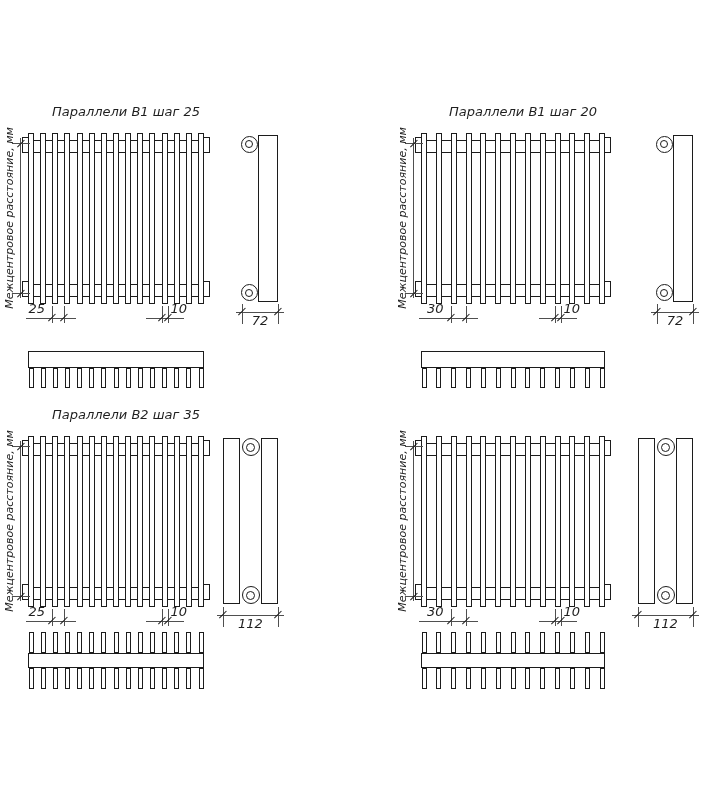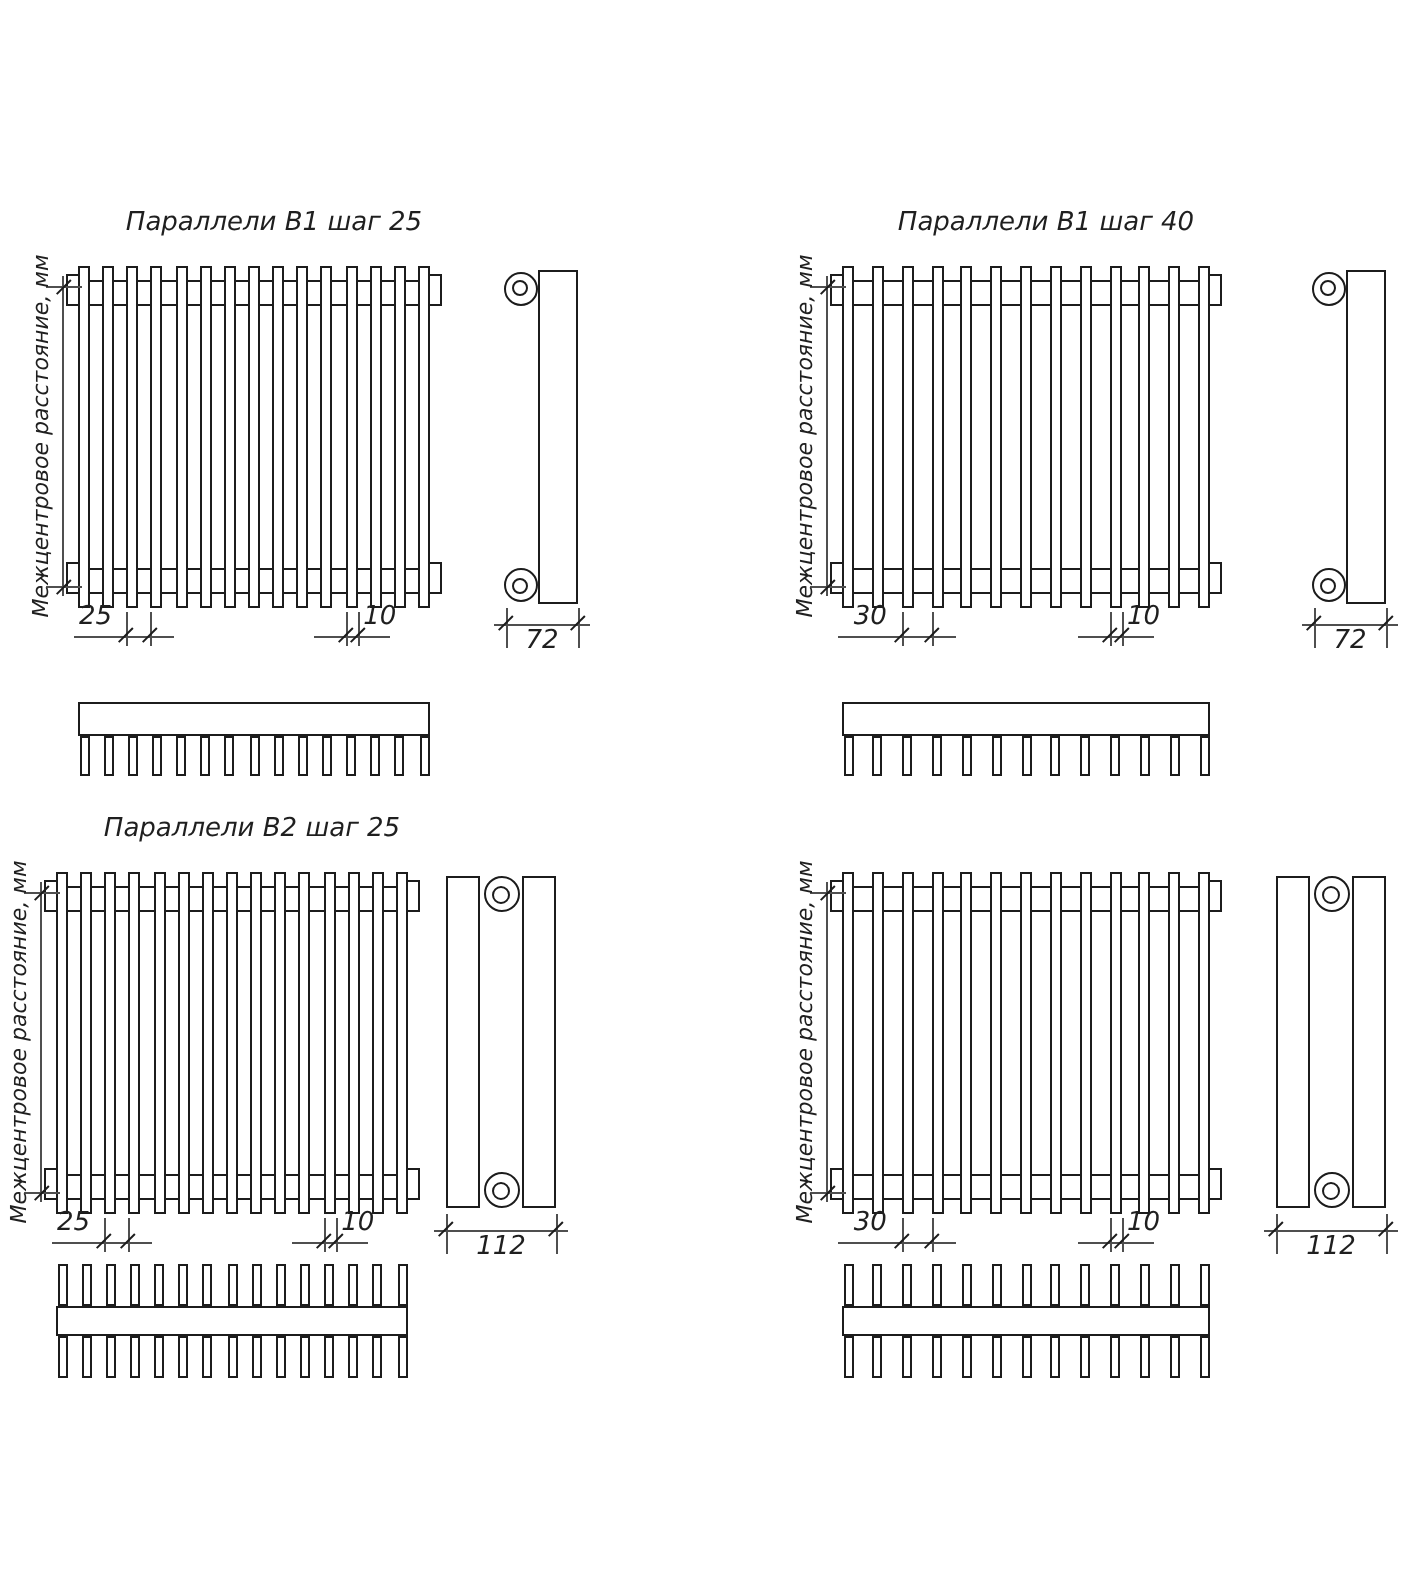--- a/index.html
+++ b/index.html
@@ -7,21 +7,21 @@
     position:relative;width:702px;height:792px;background:#ffffff;
     font-family:"DejaVu Sans",sans-serif;overflow:hidden;
   }
   #canvas div{position:absolute;box-sizing:border-box;}
   .txt{font-style:italic;line-height:1.1;}
 </style>
 </head>
 <body>
 
 <div id="canvas" style="background: rgb(255, 255, 255);">
-    <div style="left: 11px; top: 0px; width: 393px; height: 303px; overflow: visible;">
+    <div style="left: 0px; top: 0px; width: 393px; height: 303px; overflow: visible;">
       <div class="txt" style="left: 18px; top: 105px; width: 216px; text-align: center; font-size: 13px; color: rgb(31, 31, 31);">Параллели В1 шаг 25</div>
       <div style="left: 28px; top: 133px; width: 176px; height: 171px; overflow: visible;">
         <div style="left: -6px; top: 4px; width: 10px; height: 16px; border: 1.4px solid rgb(28, 28, 28); background: rgb(255, 255, 255);"></div>
         <div style="left: 172px; top: 4px; width: 10px; height: 16px; border: 1.4px solid rgb(28, 28, 28); background: rgb(255, 255, 255);"></div>
         <div style="left: -6px; top: 148px; width: 10px; height: 16px; border: 1.4px solid rgb(28, 28, 28); background: rgb(255, 255, 255);"></div>
         <div style="left: 172px; top: 148px; width: 10px; height: 16px; border: 1.4px solid rgb(28, 28, 28); background: rgb(255, 255, 255);"></div>
         <div style="left: 0px; top: 7px; width: 176px; height: 13px; border: 1.4px solid rgb(28, 28, 28); background: rgb(255, 255, 255);"></div>
         <div style="left: 0px; top: 151px; width: 176px; height: 13px; border: 1.4px solid rgb(28, 28, 28); background: rgb(255, 255, 255);"></div>
         <div style="left: 0px; top: 0px; width: 6px; height: 171px; border: 1.3px solid rgb(28, 28, 28); background: rgb(255, 255, 255);"></div>
         <div style="left: 12.14px; top: 0px; width: 6px; height: 171px; border: 1.3px solid rgb(28, 28, 28); background: rgb(255, 255, 255);"></div>
@@ -81,21 +81,21 @@
         <div style="left: 109.79px; top: 17px; width: 5px; height: 20px; border: 1.2px solid rgb(28, 28, 28); background: rgb(255, 255, 255);"></div>
         <div style="left: 121.93px; top: 17px; width: 5px; height: 20px; border: 1.2px solid rgb(28, 28, 28); background: rgb(255, 255, 255);"></div>
         <div style="left: 134.07px; top: 17px; width: 5px; height: 20px; border: 1.2px solid rgb(28, 28, 28); background: rgb(255, 255, 255);"></div>
         <div style="left: 146.21px; top: 17px; width: 5px; height: 20px; border: 1.2px solid rgb(28, 28, 28); background: rgb(255, 255, 255);"></div>
         <div style="left: 158.36px; top: 17px; width: 5px; height: 20px; border: 1.2px solid rgb(28, 28, 28); background: rgb(255, 255, 255);"></div>
         <div style="left: 170.5px; top: 17px; width: 5px; height: 20px; border: 1.2px solid rgb(28, 28, 28); background: rgb(255, 255, 255);"></div>
         <div style="left: 0px; top: 0px; width: 176px; height: 17px; border: 1.4px solid rgb(28, 28, 28); background: rgb(255, 255, 255);"></div>
       </div>
     </div>
     <div style="left: 393px; top: 0px; width: 393px; height: 303px; overflow: visible;">
-      <div class="txt" style="left: 18px; top: 105px; width: 224px; text-align: center; font-size: 13px; color: rgb(31, 31, 31);">Параллели В1 шаг 40</div>
+      <div class="txt" style="left: 18px; top: 105px; width: 224px; text-align: center; font-size: 13px; color: rgb(31, 31, 31);">Параллели В1 шаг 20</div>
       <div style="left: 28px; top: 133px; width: 184px; height: 171px; overflow: visible;">
         <div style="left: -6px; top: 4px; width: 10px; height: 16px; border: 1.4px solid rgb(28, 28, 28); background: rgb(255, 255, 255);"></div>
         <div style="left: 180px; top: 4px; width: 10px; height: 16px; border: 1.4px solid rgb(28, 28, 28); background: rgb(255, 255, 255);"></div>
         <div style="left: -6px; top: 148px; width: 10px; height: 16px; border: 1.4px solid rgb(28, 28, 28); background: rgb(255, 255, 255);"></div>
         <div style="left: 180px; top: 148px; width: 10px; height: 16px; border: 1.4px solid rgb(28, 28, 28); background: rgb(255, 255, 255);"></div>
         <div style="left: 0px; top: 7px; width: 184px; height: 13px; border: 1.4px solid rgb(28, 28, 28); background: rgb(255, 255, 255);"></div>
         <div style="left: 0px; top: 151px; width: 184px; height: 13px; border: 1.4px solid rgb(28, 28, 28); background: rgb(255, 255, 255);"></div>
         <div style="left: 0px; top: 0px; width: 6px; height: 171px; border: 1.3px solid rgb(28, 28, 28); background: rgb(255, 255, 255);"></div>
         <div style="left: 14.83px; top: 0px; width: 6px; height: 171px; border: 1.3px solid rgb(28, 28, 28); background: rgb(255, 255, 255);"></div>
         <div style="left: 29.67px; top: 0px; width: 6px; height: 171px; border: 1.3px solid rgb(28, 28, 28); background: rgb(255, 255, 255);"></div>
@@ -150,21 +150,21 @@
         <div style="left: 104.33px; top: 17px; width: 5px; height: 20px; border: 1.2px solid rgb(28, 28, 28); background: rgb(255, 255, 255);"></div>
         <div style="left: 119.17px; top: 17px; width: 5px; height: 20px; border: 1.2px solid rgb(28, 28, 28); background: rgb(255, 255, 255);"></div>
         <div style="left: 134px; top: 17px; width: 5px; height: 20px; border: 1.2px solid rgb(28, 28, 28); background: rgb(255, 255, 255);"></div>
         <div style="left: 148.83px; top: 17px; width: 5px; height: 20px; border: 1.2px solid rgb(28, 28, 28); background: rgb(255, 255, 255);"></div>
         <div style="left: 163.67px; top: 17px; width: 5px; height: 20px; border: 1.2px solid rgb(28, 28, 28); background: rgb(255, 255, 255);"></div>
         <div style="left: 178.5px; top: 17px; width: 5px; height: 20px; border: 1.2px solid rgb(28, 28, 28); background: rgb(255, 255, 255);"></div>
         <div style="left: 0px; top: 0px; width: 184px; height: 17px; border: 1.4px solid rgb(28, 28, 28); background: rgb(255, 255, 255);"></div>
       </div>
     </div>
     <div style="left: 0px; top: 303px; width: 393px; height: 303px; overflow: visible;">
-      <div class="txt" style="left: 18px; top: 105px; width: 216px; text-align: center; font-size: 13px; color: rgb(31, 31, 31);">Параллели В2 шаг 25</div>
+      <div class="txt" style="left: 18px; top: 105px; width: 216px; text-align: center; font-size: 13px; color: rgb(31, 31, 31);">Параллели В2 шаг 35</div>
       <div style="left: 28px; top: 133px; width: 176px; height: 171px; overflow: visible;">
         <div style="left: -6px; top: 4px; width: 10px; height: 16px; border: 1.4px solid rgb(28, 28, 28); background: rgb(255, 255, 255);"></div>
         <div style="left: 172px; top: 4px; width: 10px; height: 16px; border: 1.4px solid rgb(28, 28, 28); background: rgb(255, 255, 255);"></div>
         <div style="left: -6px; top: 148px; width: 10px; height: 16px; border: 1.4px solid rgb(28, 28, 28); background: rgb(255, 255, 255);"></div>
         <div style="left: 172px; top: 148px; width: 10px; height: 16px; border: 1.4px solid rgb(28, 28, 28); background: rgb(255, 255, 255);"></div>
         <div style="left: 0px; top: 7px; width: 176px; height: 13px; border: 1.4px solid rgb(28, 28, 28); background: rgb(255, 255, 255);"></div>
         <div style="left: 0px; top: 151px; width: 176px; height: 13px; border: 1.4px solid rgb(28, 28, 28); background: rgb(255, 255, 255);"></div>
         <div style="left: 0px; top: 0px; width: 6px; height: 171px; border: 1.3px solid rgb(28, 28, 28); background: rgb(255, 255, 255);"></div>
         <div style="left: 12.14px; top: 0px; width: 6px; height: 171px; border: 1.3px solid rgb(28, 28, 28); background: rgb(255, 255, 255);"></div>
         <div style="left: 24.29px; top: 0px; width: 6px; height: 171px; border: 1.3px solid rgb(28, 28, 28); background: rgb(255, 255, 255);"></div>

